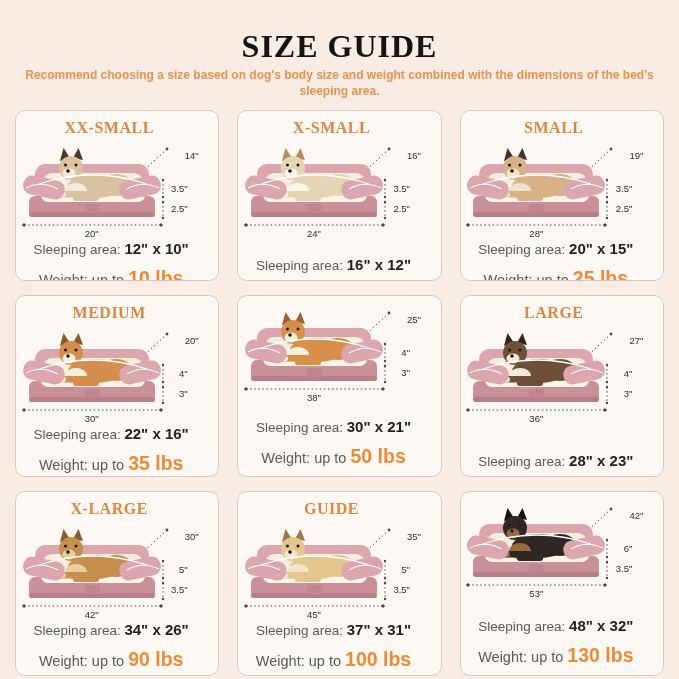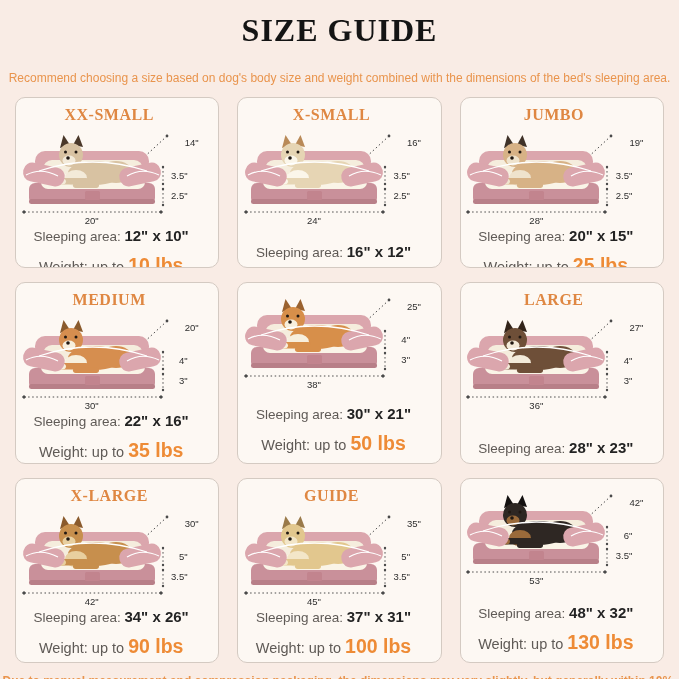--- a/index.html
+++ b/index.html
@@ -3,29 +3,29 @@
 <meta charset="utf-8">
 <style>
   * { margin:0; padding:0; box-sizing:border-box; }
   html,body { width:679px; height:679px; }
   body {
     background:#f9ece5;
     font-family:"Liberation Sans", sans-serif;
     overflow:hidden;
     position:relative;
   }
-  .page-header { text-align:center; padding-top:12px; }
+  .page-header { text-align:center; padding-top:28px; }
   .page-title {
     font-family:"Liberation Serif", serif;
     font-size:32px; font-weight:700; letter-spacing:1px;
     color:#141414; line-height:36px;
   }
   .page-subtitle {
-    margin-top:22px;
-    font-size:12px; font-weight:400;
+    margin-top:3px;
+    font-size:12px; font-weight:700;
     color:#e9944d; line-height:16px;
   }
   .size-grid {
     margin:11px 15px 0 15px;
     display:grid;
     grid-template-columns:repeat(3, 1fr);
     grid-template-rows:171px 182px 185px;
     column-gap:18px; row-gap:14px;
   }
   .card {
@@ -189,21 +189,21 @@
   </svg></div>
       <span class="dim dim-depth">16"</span>
       <span class="dim dim-h1">3.5"</span>
       <span class="dim dim-h2">2.5"</span>
       <span class="dim dim-width">24"</span>
     </div>
     <p class="sleep-line"><span class="lbl">Sleeping area:</span> <b class="val">16" x 12"</b></p>
   </section>
 
   <section class="card">
-    <h3 class="card-title"><span>JUMBO</span><span class="note"></span></h3>
+    <h3 class="card-title"><span>SMALL</span><span class="note"></span></h3>
     <div class="bed-area">
       <div class="bed-svg">
   <svg viewBox="0 0 193 100" width="193" height="100" xmlns="http://www.w3.org/2000/svg">
     <g stroke="#4a4a4a" stroke-width="1" stroke-dasharray="1.5 2.6" fill="none">
       <line x1="152" y1="9" x2="126" y2="33"></line>
       <line x1="148" y1="40" x2="148" y2="57"></line>
       <line x1="148" y1="62" x2="148" y2="78"></line>
       <line x1="9" y1="85" x2="146" y2="85"></line>
     </g>
     <g fill="#4a4a4a">

